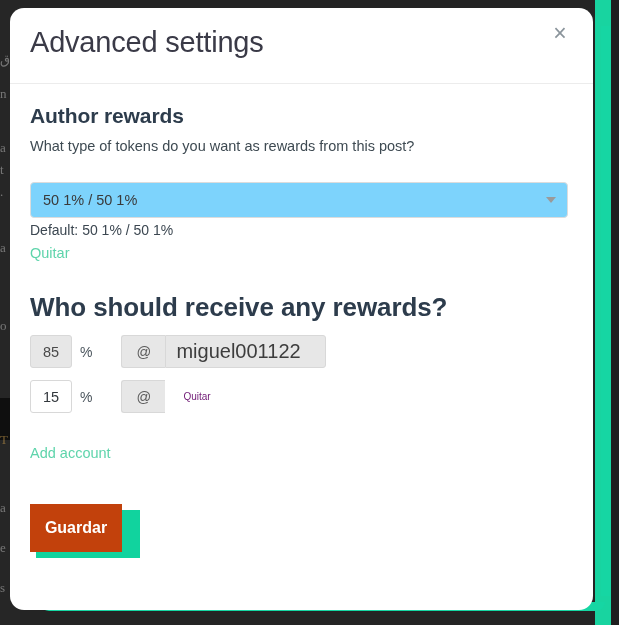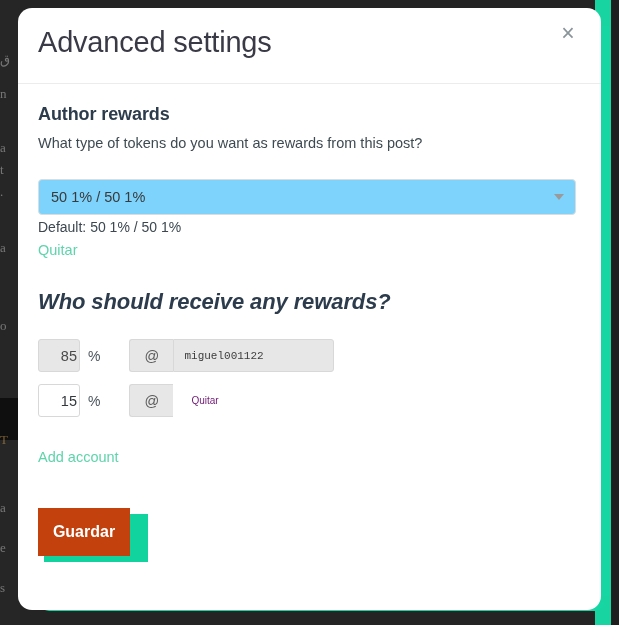--- a/index.html
+++ b/index.html
@@ -62,21 +62,21 @@
   .bg-text-dark-block {
     position: absolute;
     left: 0;
     width: 20px;
     background: #0f0f0f;
   }
 
   
   #modal {
     position: absolute;
-    left: 18px;
+    left: 10px;
     top: 8px;
     width: 583px;
     height: 602px;
     background: #ffffff;
     border-radius: 14px;
     box-shadow: 0 0 0 0 rgba(0,0,0,0);
     overflow: hidden;
     z-index: 5;
   }
 
@@ -110,31 +110,30 @@
     line-height: 26px;
     text-align: center;
     font-family: "Liberation Sans", sans-serif;
   }
 
   .modal-body {
     padding: 20px 20px 0 20px;
   }
 
   .section-title {
-    font-size: 18px;
+    font-size: 21px;
     font-weight: bold;
     color: #2d3c4c;
     margin: 0 0 10px 0;
     letter-spacing: -0.1px;
   }
   .section-title.second {
     margin-top: 30px;
-    margin-bottom: 24px;
-    font-size: 22px;
-    font-style: italic;
+    margin-bottom: 12px;
+    font-size: 26px;
   }
   .section-desc {
     font-size: 14.5px;
     color: #3e4a52;
     margin: 0 0 28px 0;
   }
 
   
   .select-wrap {
     position: relative;
@@ -187,21 +186,21 @@
     display: flex;
     align-items: center;
     margin-bottom: 12px;
   }
   .pct-input {
     width: 42px;
     height: 33px;
     box-sizing: border-box;
     border: 1px solid #d8d8d8;
     border-radius: 3px;
-    text-align: right;
+    text-align: center;
     font-size: 14.5px;
     color: #33383d;
     background: #fff;
     font-family: "Liberation Sans", sans-serif;
   }
   .pct-input.disabled {
     background: #e7e7e7;
     color: #4a4a4a;
   }
   .pct-sign {
@@ -228,24 +227,24 @@
     font-size: 14.5px;
     color: #5a5a5a;
     box-sizing: border-box;
   }
   .acct-input {
     width: 161px;
     box-sizing: border-box;
     border: 1px solid #d8d8d8;
     border-radius: 0 3px 3px 0;
     padding-left: 10px;
-    font-size: 11px;
+    font-size: 20px;
     color: #33383d;
     background: #fff;
-    font-family: Liberation Mono, monospace;
+    font-family: Liberation Sans, sans-serif;
   }
   .acct-input.disabled {
     background: #e7e7e7;
     color: #3d3d3d;
   }
   .row-remove {
     margin-left: 18px;
     color: #701a75;
     font-size: 10px;
     text-decoration: none;

